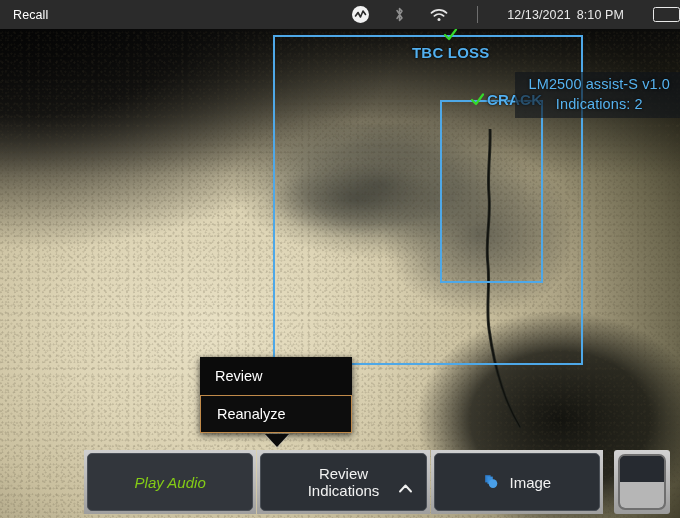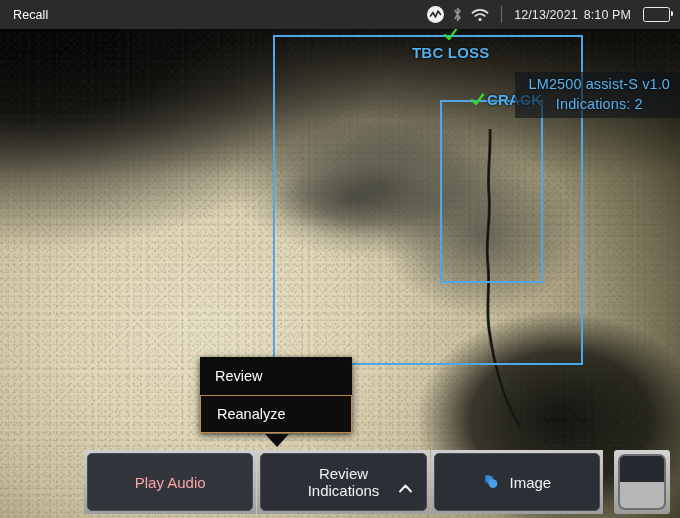--- a/index.html
+++ b/index.html
@@ -32,22 +32,21 @@
   .status-left {
     font-size: 12.5px;
     color: #ffffff;
     padding-left: 13px;
     letter-spacing: .1px;
   }
   .status-right {
     margin-left: auto;
     display: flex;
     align-items: center;
-    padding-right: 10px;
-    gap: 8px;
+    gap: 25px;
   }
   .sb-icon { display: flex; align-items: center; justify-content: center; }
 
   .ic-activity {
     width: 17px; height: 17px;
     border-radius: 50%;
     background: #f2f2f2;
     position: relative;
     display: flex; align-items: center; justify-content: center;
   }
@@ -249,21 +248,21 @@
     align-items: center;
     justify-content: center;
     gap: 7px;
     color: #f2f2f2;
     font-size: 15px;
     text-align: center;
     position: relative;
     box-sizing: border-box;
     border: 1px solid #4a4f56;
   }
-  .btn-face.disabled { color: #fca5a5; background: #32363c; }
+  .btn-face.disabled { color: #84cc16; background: #32363c; font-style: italic; }
   .btn-label-2line {
     display: flex;
     flex-direction: column;
     line-height: 1.15;
     align-items: center;
   }
   .chev-up {
     position: absolute;
     right: 14px;
     bottom: 17px;

